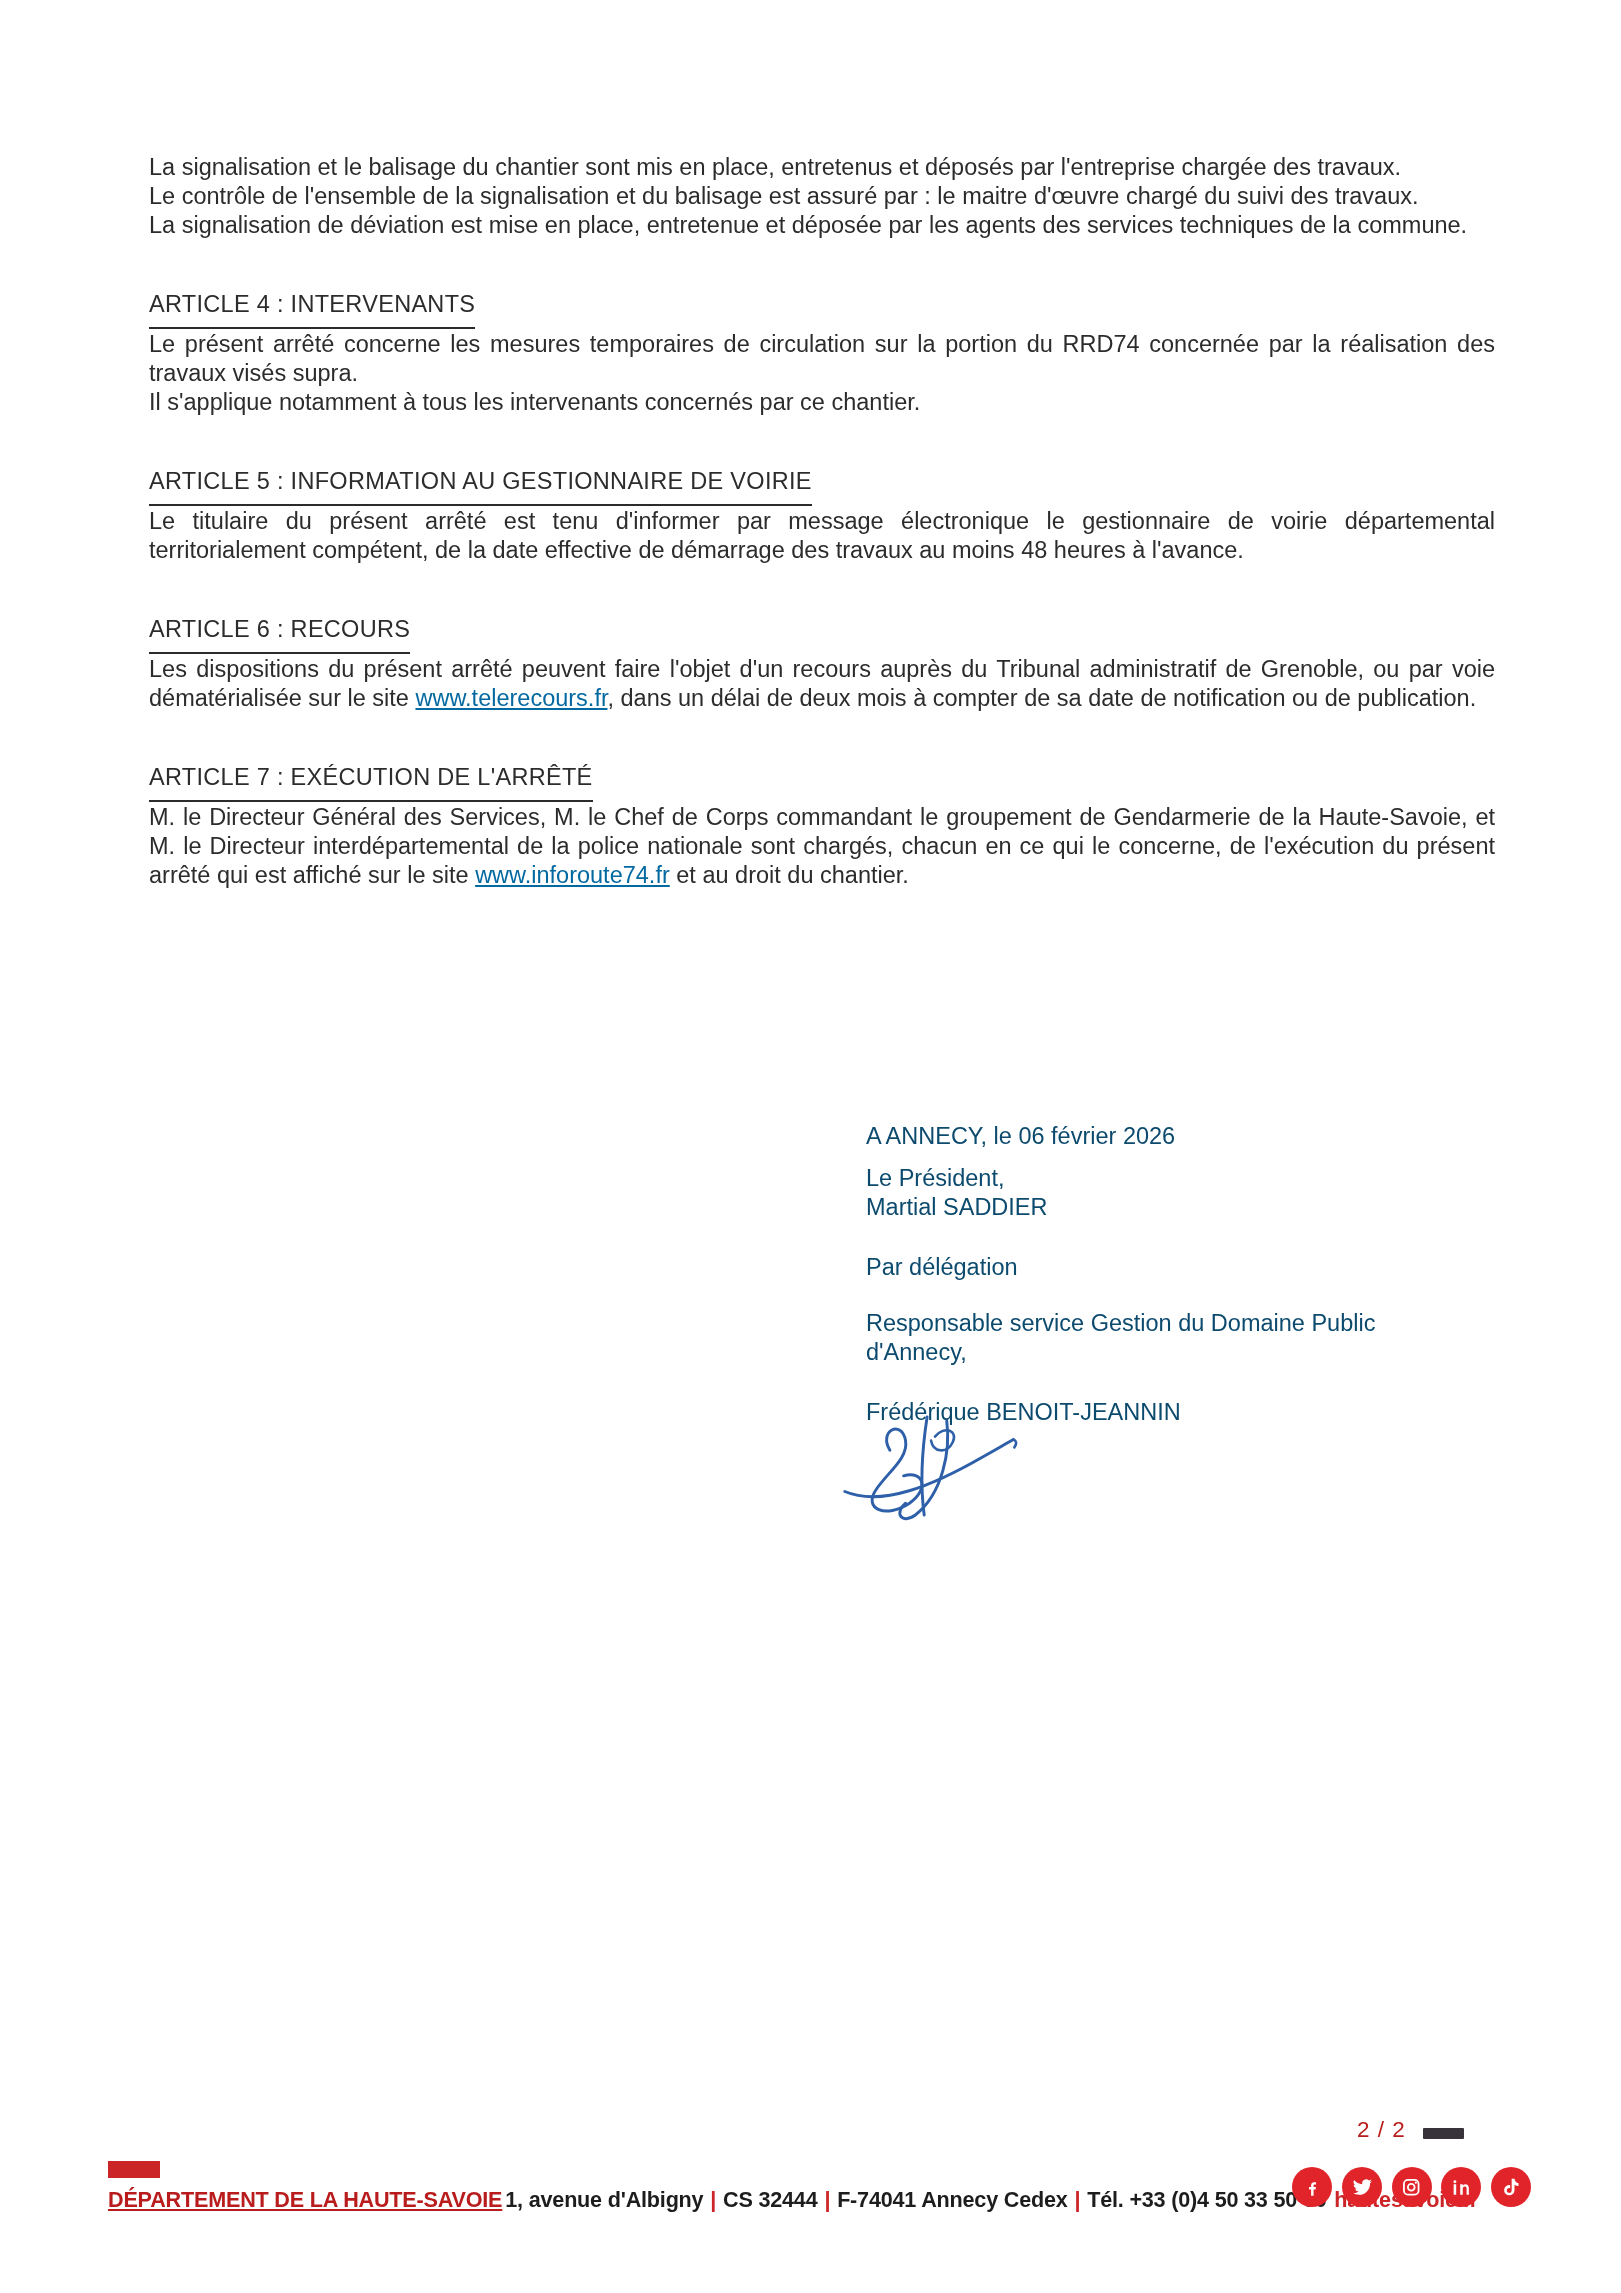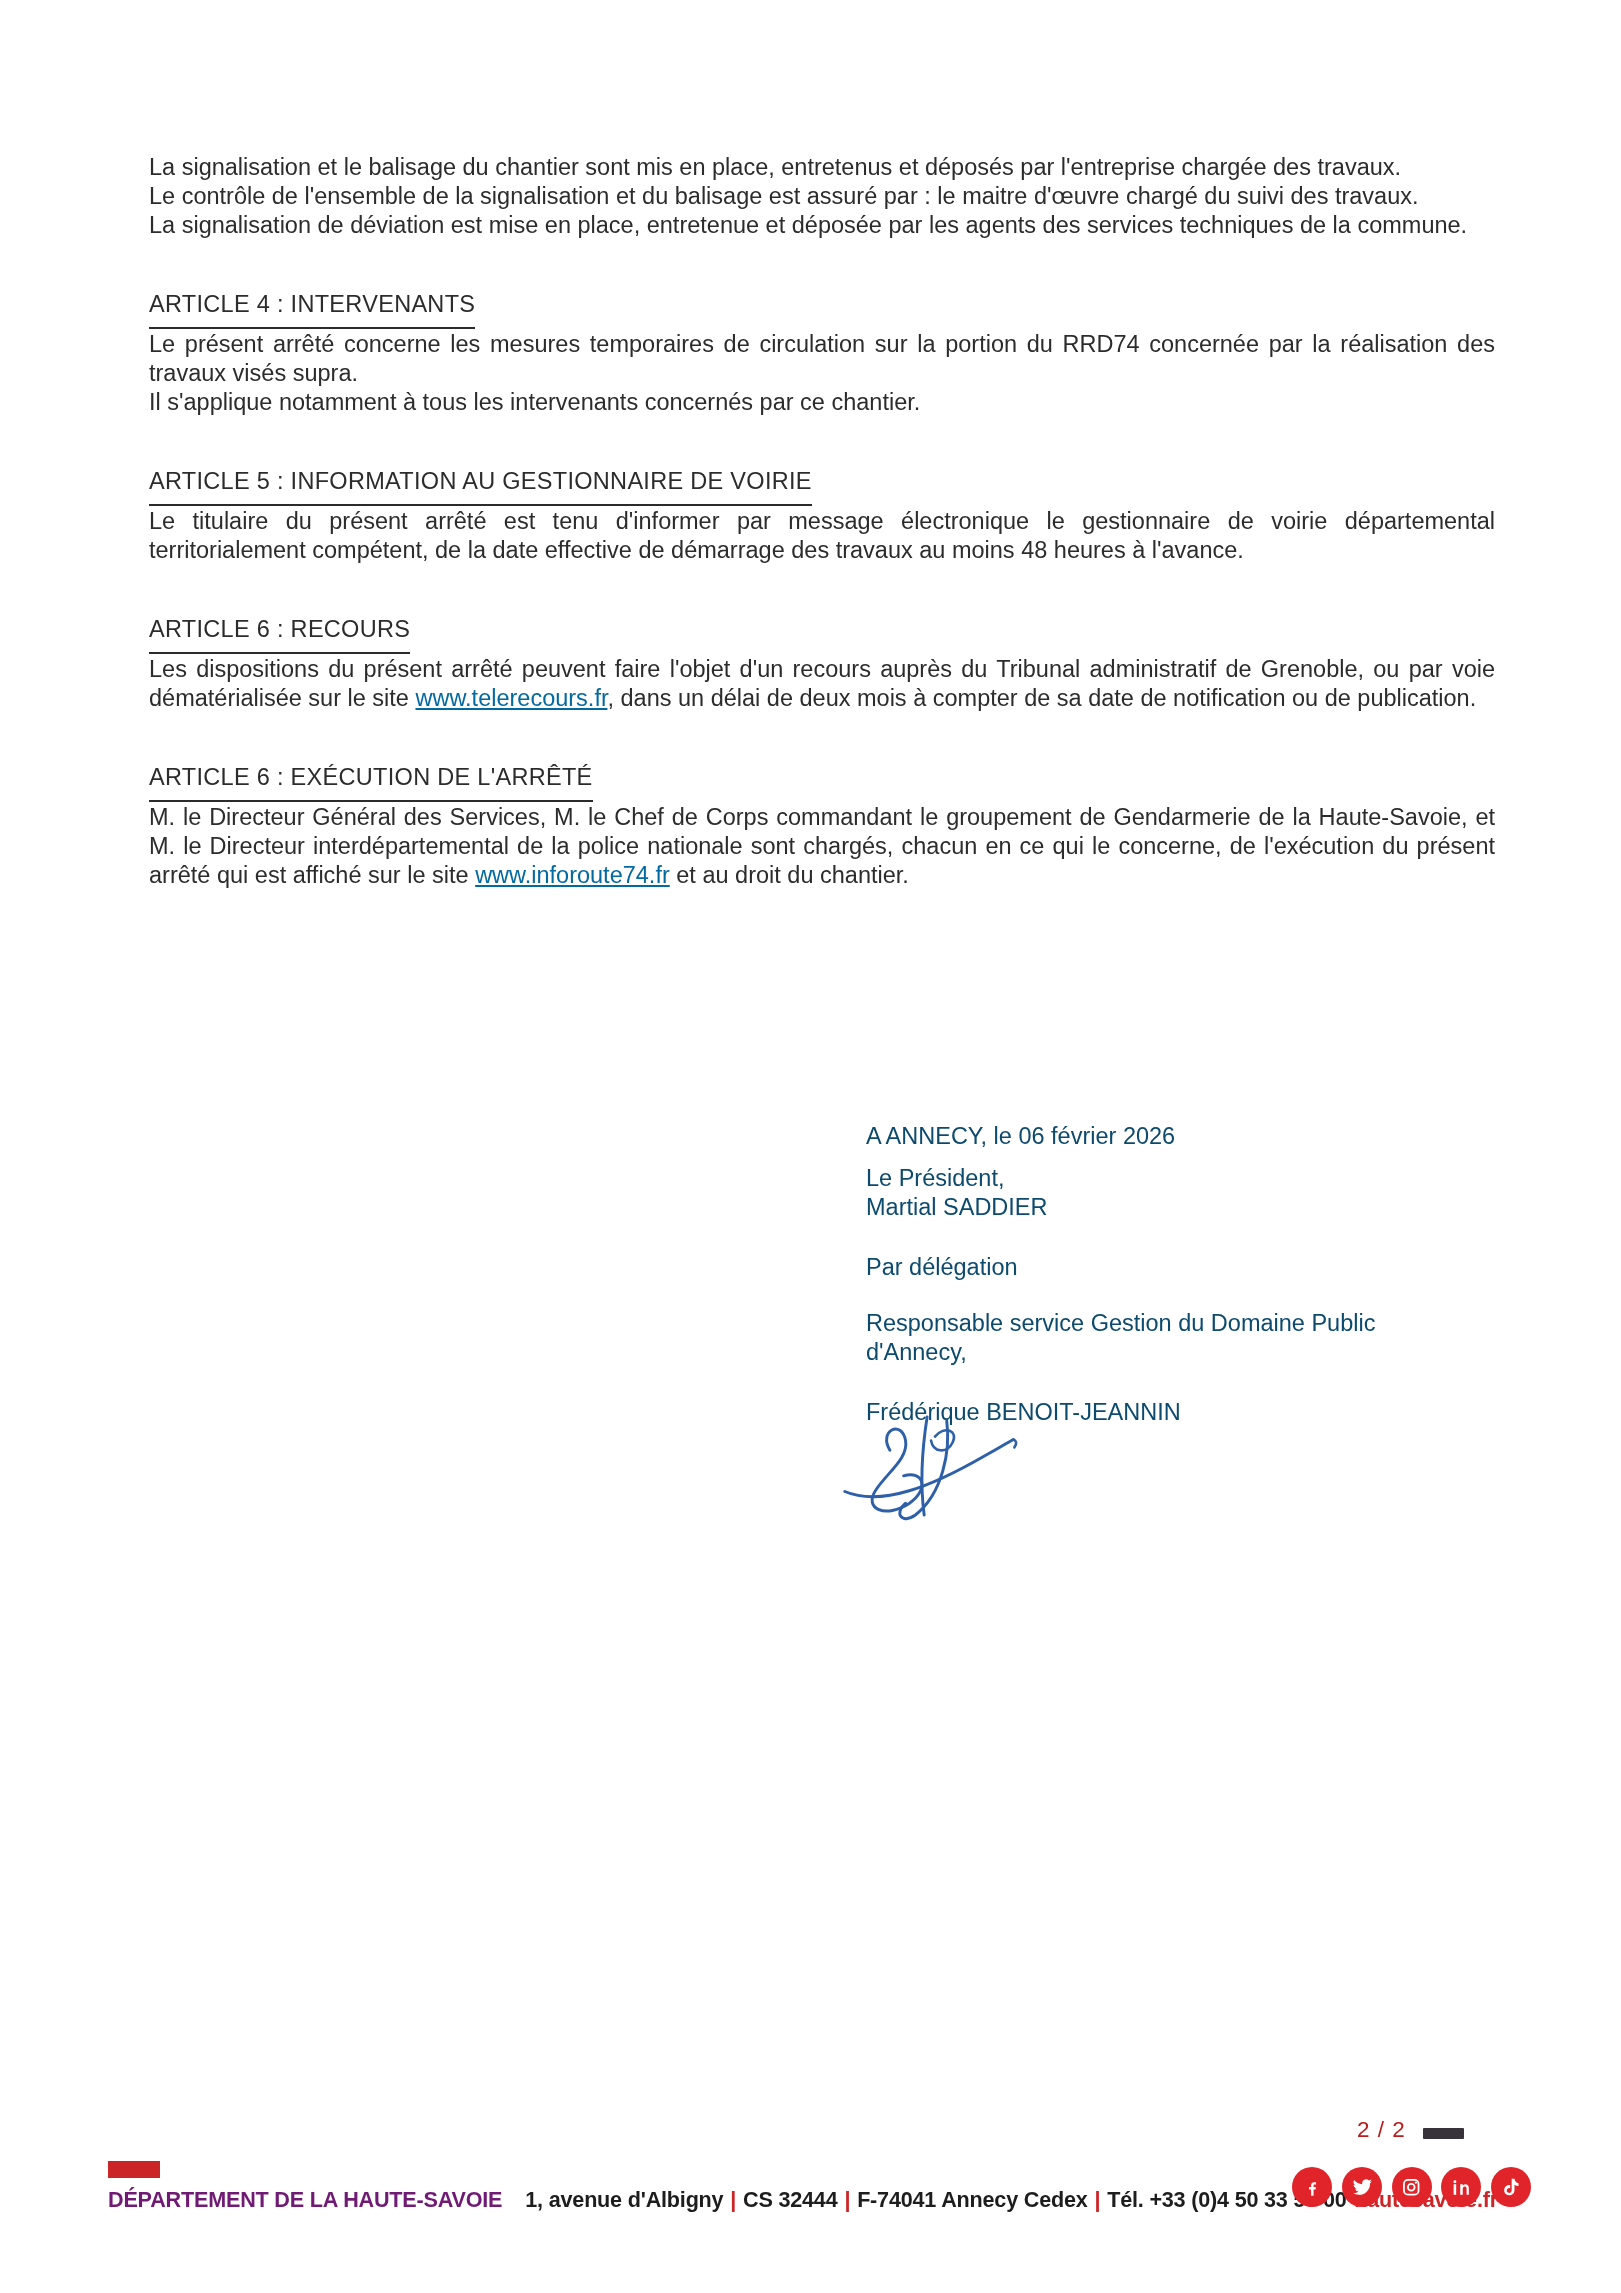--- a/index.html
+++ b/index.html
@@ -49,21 +49,21 @@
   
   .footer-rect{
     position:absolute;left:108px;top:2161px;
     width:52px;height:16.7px;background:#cc2528;
   }
   .footer-line{
     position:absolute;left:108px;top:2187px;
     font-size:21.6px;font-weight:700;letter-spacing:-0.2px;
     color:#1d1d1d;white-space:nowrap;
   }
-  .footer-dept{color:#701a75;margin-right:23px;}
+  .footer-dept{color:#b91c1c;margin-right:3px;text-decoration:underline;}
   .footer-sep{color:#cc2528;font-weight:700;padding:0 6.9px;}
   .footer-site{color:#cc2528;margin-left:7.8px;}
   .social{
     position:absolute;left:1292px;top:2167px;
     display:flex;gap:9.8px;
   }
   .sicon{
     width:40px;height:40px;border-radius:50%;
     background:#e0242a;
     display:flex;align-items:center;justify-content:center;
@@ -104,21 +104,21 @@
       <div class="heading">
         <span class="hline">ARTICLE 6 : RECOURS</span>
       </div>
       <div class="para">
         <span>Les dispositions du présent arrêté peuvent faire l'objet d'un recours auprès du Tribunal administratif de Grenoble, ou par voie dématérialisée sur le site </span><a class="doclink">www.telerecours.fr</a><span>, dans un délai de deux mois à compter de sa date de notification ou de publication.</span>
       </div>
     </div>
 
     <div class="article">
       <div class="heading">
-        <span class="hline">ARTICLE 6 : EXÉCUTION DE L'ARRÊTÉ</span>
+        <span class="hline">ARTICLE 7 : EXÉCUTION DE L'ARRÊTÉ</span>
       </div>
       <div class="para">
         <span>M. le Directeur Général des Services, M. le Chef de Corps commandant le groupement de Gendarmerie de la Haute-Savoie, et M. le Directeur interdépartemental de la police nationale sont chargés, chacun en ce qui le concerne, de l'exécution du présent arrêté qui est affiché sur le site </span><a class="doclink">www.inforoute74.fr</a><span> et au droit du chantier.</span>
       </div>
     </div>
 
   </div>
 
   <div class="sig-block">
     <div>A ANNECY, le 06 février 2026</div>

